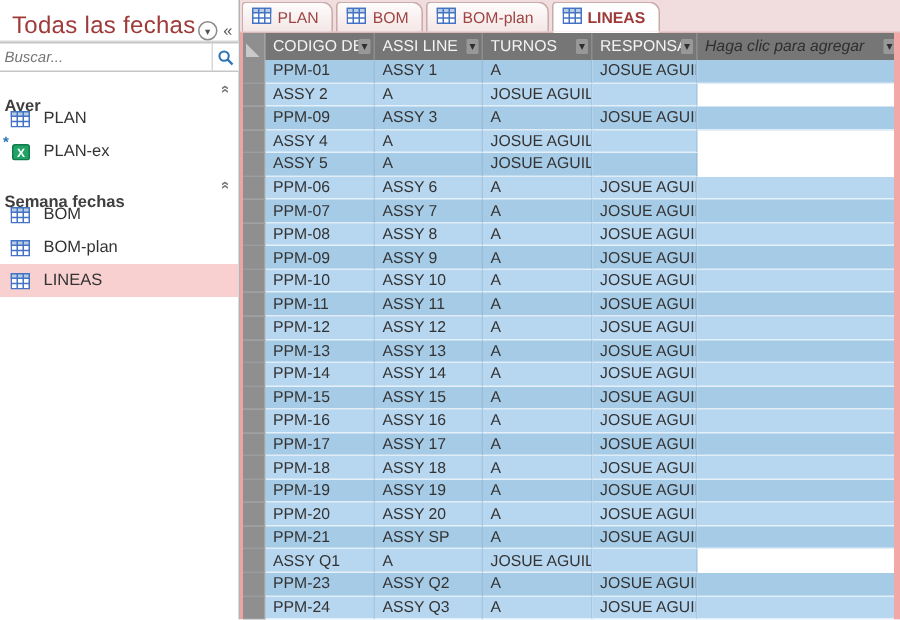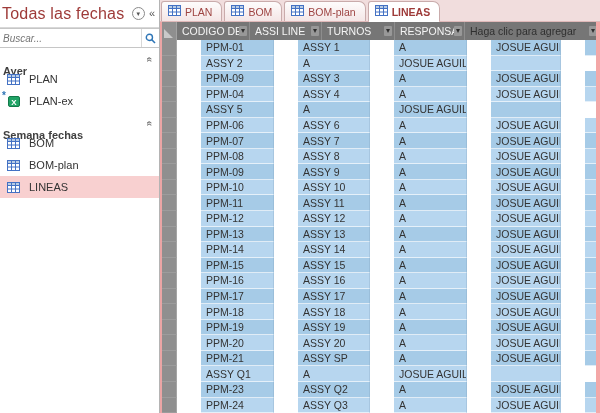--- a/index.html
+++ b/index.html
@@ -3,21 +3,21 @@
 <meta charset="utf-8">
 <style>
   * { margin:0; padding:0; box-sizing:border-box; }
   html,body { width:600px; height:413px; overflow:hidden;
     font-family:"Liberation Sans", sans-serif; background:#fff; }
   .app { display:flex; width:600px; height:413px; }
 
   
   .sidebar { width:160px; min-width:160px; height:100%; background:#fff;
     border-right:1px solid #b4b4b4; display:flex; flex-direction:column; }
-  .nav-title-bar { height:28px; display:flex; align-items:center; padding:0 4px 0 2px;
+  .nav-title-bar { height:28px; display:flex; align-items:flex-end; padding:0 4px 0 8px;
     border-bottom:1px solid #d8d8d8; }
   .nav-title { color:#9e3a38; font-size:16px; letter-spacing:.2px; white-space:nowrap;
     overflow:hidden; flex:1; }
   .nav-dd-circle { width:13px; height:13px; border:1px solid #8a8a8a; border-radius:50%;
     display:flex; align-items:center; justify-content:center; font-size:7px; color:#555;
     margin-right:4px; background:#fdfdfd; }
   .nav-collapse { color:#555; font-size:11px; line-height:1; }
   .search-row { height:20px; display:flex; align-items:center; border:1px solid #c6c6c6;
     border-left:none; border-right:none; background:#fff; }
   .search-row input { flex:1; border:none; outline:none; font-size:10px; font-style:italic;
@@ -49,27 +49,27 @@
     border-left:2px solid #eba5a5; }
   .edge-right { position:absolute; top:0; right:0; bottom:0; width:4px; background:#f4a7a7; }
 
   .grid-row { display:grid; grid-template-columns:15px 73px 72px 73px 70px 1fr; }
   .sheet-header { height:18px; background:#767676; color:#f4f4f4; font-size:10.5px; }
   .hcell { display:flex; align-items:center; padding:0 2px 0 5px; border-right:1px solid #8d8d8d;
     white-space:nowrap; overflow:hidden; }
   .hcell .hlabel { flex:1; overflow:hidden; }
   .hcell .harrow { font-size:8px; color:#2f2f2f; background:#989898; padding:0 2px;
     border-radius:1px; line-height:10px; }
-  .hcell.add .hlabel { color:#2f2f2f; font-weight:normal; }
+  .hcell.add .hlabel { font-style:italic; color:#2f2f2f; font-weight:normal; }
   .corner-cell { position:relative; background:#8f8f8f; border-right:1px solid #a2a2a2; }
   .corner-cell::after { content:""; position:absolute; left:2px; bottom:2px;
     border-left:9px solid #cfcfcf; border-top:9px solid transparent; opacity:.9; }
 
   .table-body { flex:1; display:flex; flex-direction:column; }
-  .drow { flex:1 1 0; min-height:0;gap:24px; }
+  .drow { flex:1 1 0; min-height:0; }
   .dcell { font-size:10.5px; color:#333; display:flex; align-items:center; padding-left:5px;
     border-right:1px solid rgba(120,150,180,.25); border-bottom:1px solid rgba(255,255,255,.65);
     white-space:nowrap; overflow:hidden; background:#a6cbe7; }
   .drow.alt .dcell { background:#b7d6ef; }
   .rowsel { background:#8f8f8f !important; border-right:1px solid #a5a5a5;
     border-bottom:1px solid #9c9c9c; }
 </style>
 </head>
 <body>
 
@@ -247,21 +247,20 @@
           <div class="grid-row drow">
             <div class="dcell rowsel"></div>
             <div class="dcell">PPM-09</div>
             <div class="dcell">ASSY 3</div>
             <div class="dcell">A</div>
             <div class="dcell">JOSUE AGUILAI</div>
             <div class="dcell"></div>
           </div>
           <div class="grid-row drow alt">
             <div class="dcell rowsel"></div>
-            <div class="dcell">PPM-04</div>
             <div class="dcell">ASSY 4</div>
             <div class="dcell">A</div>
             <div class="dcell">JOSUE AGUILAI</div>
             <div class="dcell"></div>
           </div>
           <div class="grid-row drow">
             <div class="dcell rowsel"></div>
             <div class="dcell">ASSY 5</div>
             <div class="dcell">A</div>
             <div class="dcell">JOSUE AGUILAI</div>

